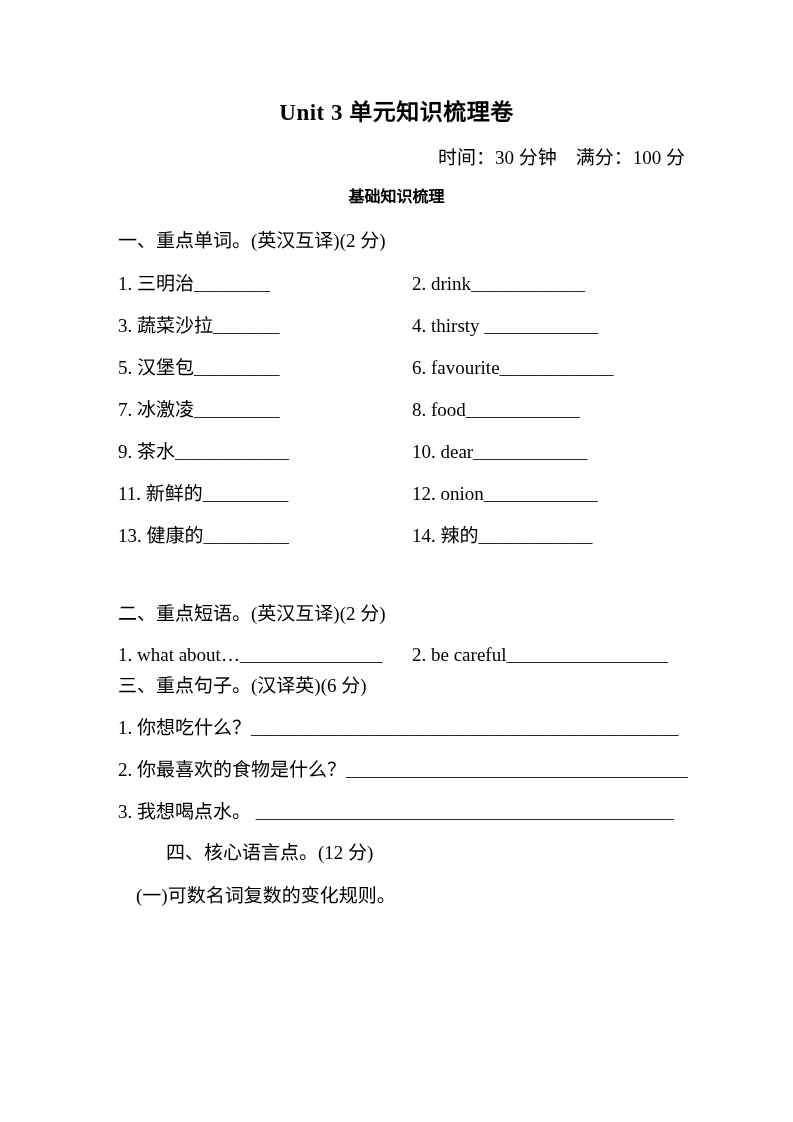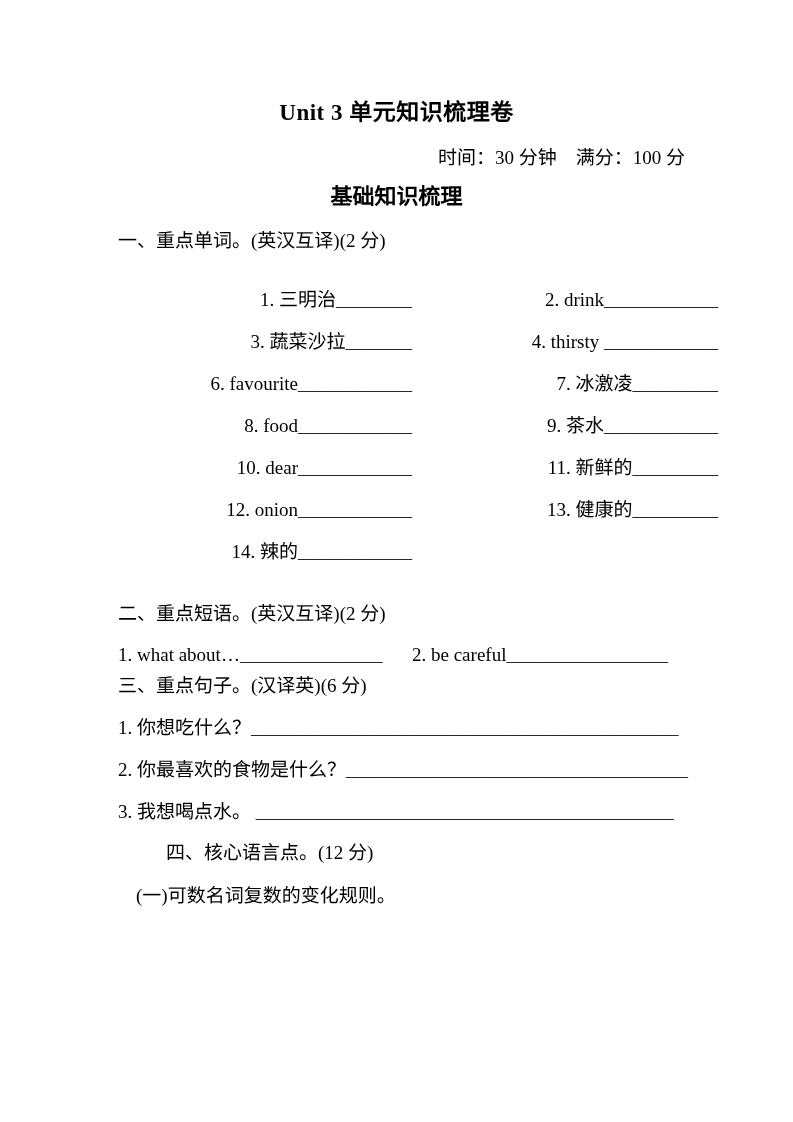--- a/index.html
+++ b/index.html
@@ -33,21 +33,21 @@
     width: 567px;
     text-align: right;
     line-height: 24px;
   }
   .subtitle {
     position: absolute;
     top: 185px;
     left: 0;
     width: 793px;
     text-align: center;
-    font-size: 22px;
+    font-size: 16px;
     font-weight: bold;
     line-height: 24px;
   }
   .section-heading {
     position: absolute;
     left: 118px;
     width: 620px;
     line-height: 24px;
     white-space: nowrap;
   }
@@ -63,21 +63,21 @@
     line-height: 24px;
   }
   .two-col-grid {
     position: absolute;
     left: 118px;
     width: 600px;
     display: grid;
     grid-template-columns: 294px auto;
     grid-auto-rows: 42px;
   }
-  .grid-words   { top: 288px; text-align: right; }
+  .grid-words   { top: 272px; }
   .grid-phrases { top: 643px; }
   .one-col-grid {
     position: absolute;
     top: 716px;
     left: 118px;
     width: 620px;
     display: grid;
     grid-template-columns: auto;
     grid-auto-rows: 42px;
   }
@@ -102,20 +102,21 @@
 
   <h2 class="subtitle">基础知识梳理</h2>
 
   <div class="section-heading heading-words">一、重点单词。(英汉互译)(2 分)</div>
 
   <div class="two-col-grid grid-words">
     <div class="fill-item"><span>1. 三明治</span><span class="blank">________</span></div>
     <div class="fill-item"><span>2. drink</span><span class="blank">____________</span></div>
     <div class="fill-item"><span>3. 蔬菜沙拉</span><span class="blank">_______</span></div>
     <div class="fill-item"><span>4. thirsty</span><span class="blank"> ____________</span></div>
+    <div class="fill-item"><span>5. 汉堡包</span><span class="blank">_________</span></div>
     <div class="fill-item"><span>6. favourite</span><span class="blank">____________</span></div>
     <div class="fill-item"><span>7. 冰激凌</span><span class="blank">_________</span></div>
     <div class="fill-item"><span>8. food</span><span class="blank">____________</span></div>
     <div class="fill-item"><span>9. 茶水</span><span class="blank">____________</span></div>
     <div class="fill-item"><span>10. dear</span><span class="blank">____________</span></div>
     <div class="fill-item"><span>11. 新鲜的</span><span class="blank">_________</span></div>
     <div class="fill-item"><span>12. onion</span><span class="blank">____________</span></div>
     <div class="fill-item"><span>13. 健康的</span><span class="blank">_________</span></div>
     <div class="fill-item"><span>14. 辣的</span><span class="blank">____________</span></div>
   </div>

